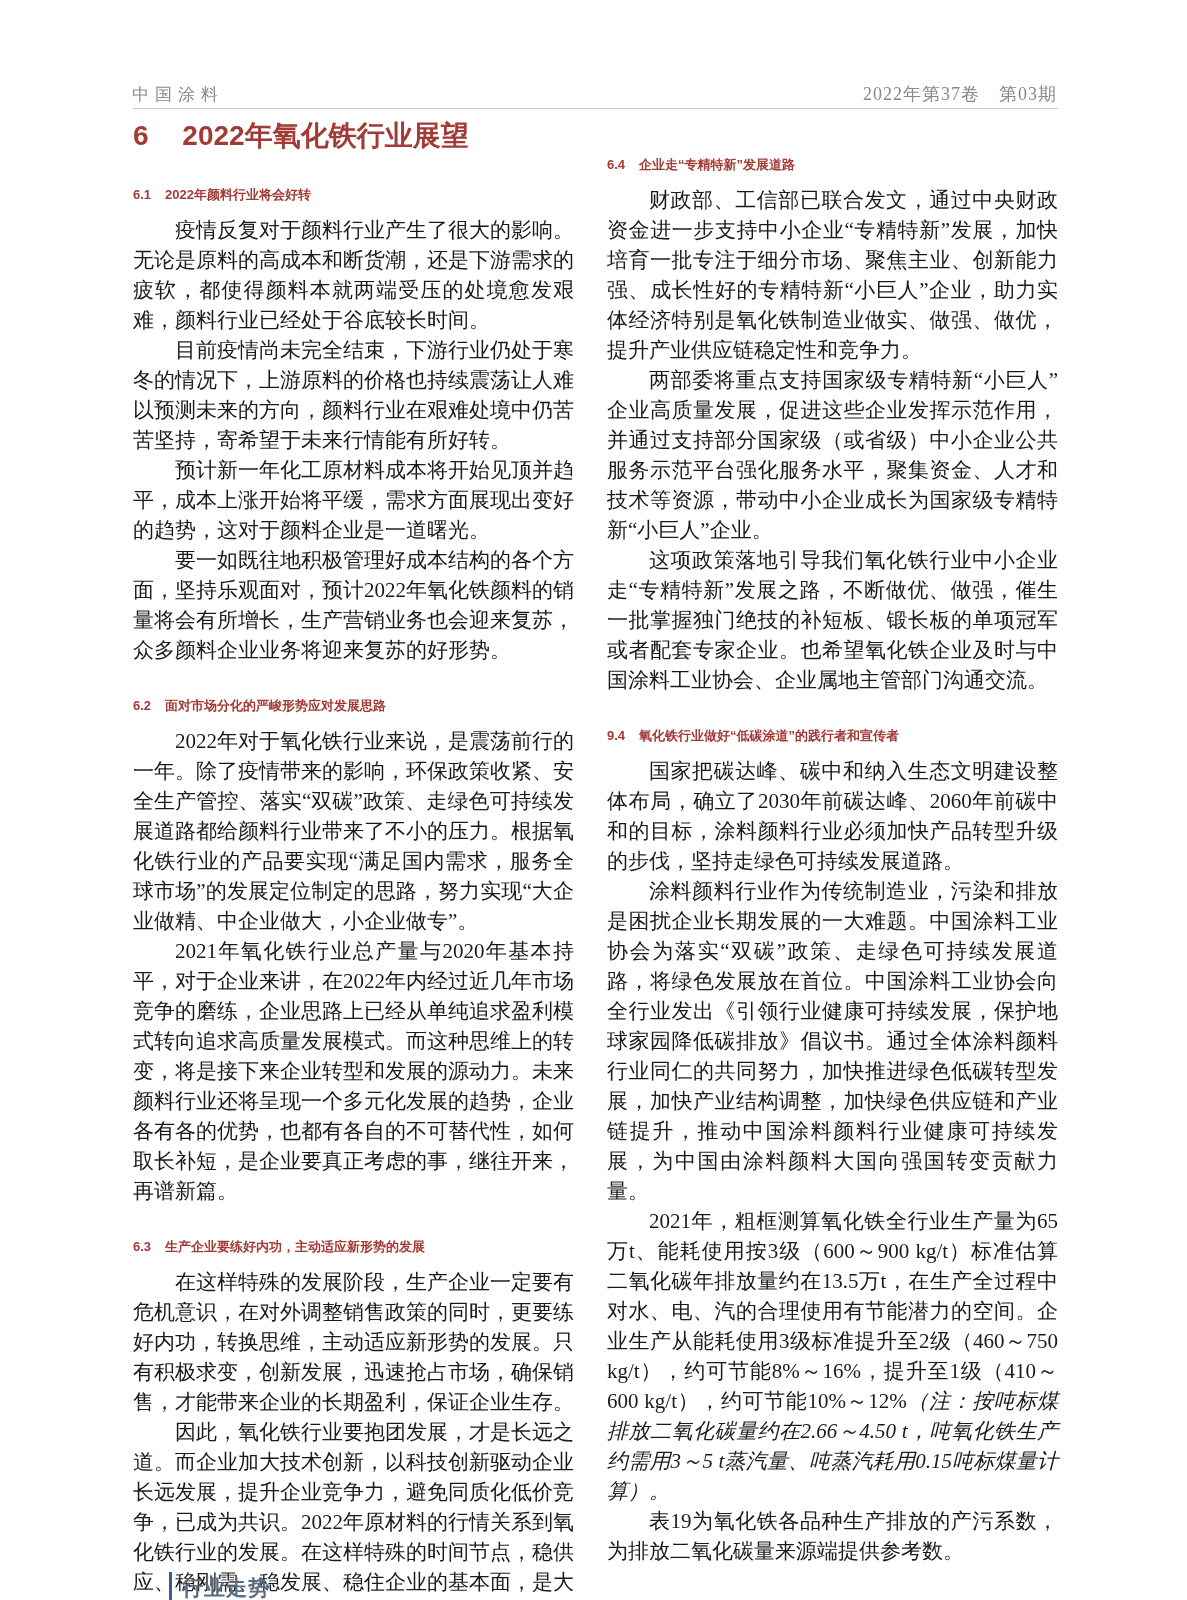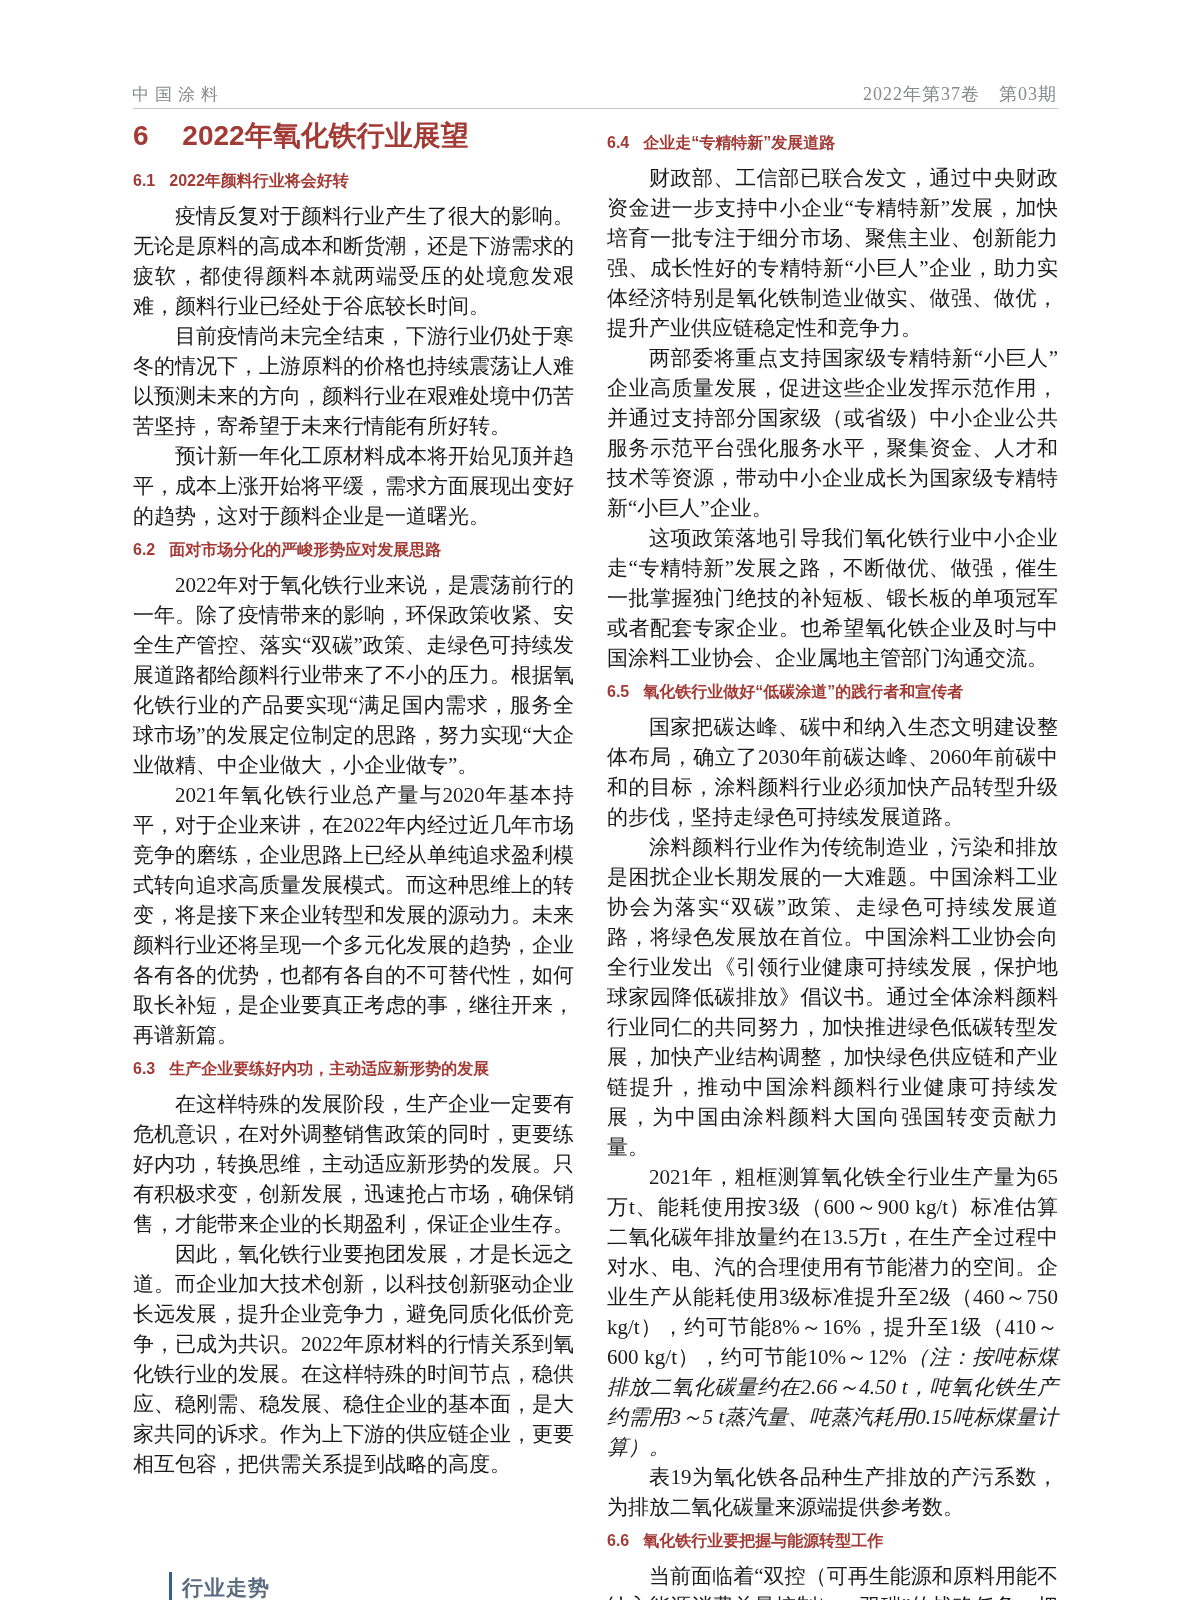--- a/index.html
+++ b/index.html
@@ -20,22 +20,22 @@
   .col{font-size:21px;line-height:30px;text-align:justify;}
   .col-left{width:441px;}
   .col-right{width:451px;padding-top:8px;}
   h1.main-title{
     margin:2px 0 12px;font-family:"Liberation Sans","DejaVu Sans",sans-serif;
     font-weight:bold;font-size:28px;line-height:36px;color:var(--heading-red,#a23b35);
     text-align:left;
   }
   h1.main-title .t-num{margin-right:26px;}
   h2.sec{
-    margin:4px 0 5px;font-family:"Liberation Sans","DejaVu Sans",sans-serif;
-    font-weight:bold;font-size:16px;line-height:30px;color:var(--heading-red,#a23b35);
+    margin:26px 0 5px;font-family:"Liberation Sans","DejaVu Sans",sans-serif;
+    font-weight:bold;font-size:13px;line-height:30px;color:var(--heading-red,#a23b35);
     text-align:left;
   }
   h2.sec .h-num{margin-right:14px;}
   p.para{margin:0;text-indent:2em;}
   .kai{font-style:italic;}
   .ftr{position:absolute;left:133px;top:1572px;display:flex;height:54px;}
   .ftr .pno{
     align-self:flex-end;font-size:27px;line-height:32px;
     color:var(--footer-blue,#38669b);margin-right:9px;
   }
@@ -61,33 +61,34 @@
   <div class="content">
     <section class="col col-left">
       <h1 class="main-title">
         <span class="t-num">6</span>
         <span class="t-text">2022年氧化铁行业展望</span>
       </h1>
     <h2 class="sec"><span class="h-num">6.1</span><span class="h-text">2022年颜料行业将会好转</span></h2>
         <p class="para"><span>疫情反复对于颜料行业产生了很大的影响。无论是原料的高成本和断货潮，还是下游需求的疲软，都使得颜料本就两端受压的处境愈发艰难，颜料行业已经处于谷底较长时间。</span></p>
         <p class="para"><span>目前疫情尚未完全结束，下游行业仍处于寒冬的情况下，上游原料的价格也持续震荡让人难以预测未来的方向，颜料行业在艰难处境中仍苦苦坚持，寄希望于未来行情能有所好转。</span></p>
         <p class="para"><span>预计新一年化工原材料成本将开始见顶并趋平，成本上涨开始将平缓，需求方面展现出变好的趋势，这对于颜料企业是一道曙光。</span></p>
+        <p class="para"><span>要一如既往地积极管理好成本结构的各个方面，坚持乐观面对，预计2022年氧化铁颜料的销量将会有所增长，生产营销业务也会迎来复苏，众多颜料企业业务将迎来复苏的好形势。</span></p>
         <h2 class="sec"><span class="h-num">6.2</span><span class="h-text">面对市场分化的严峻形势应对发展思路</span></h2>
         <p class="para"><span>2022年对于氧化铁行业来说，是震荡前行的一年。除了疫情带来的影响，环保政策收紧、安全生产管控、落实“双碳”政策、走绿色可持续发展道路都给颜料行业带来了不小的压力。根据氧化铁行业的产品要实现“满足国内需求，服务全球市场”的发展定位制定的思路，努力实现“大企业做精、中企业做大，小企业做专”。</span></p>
         <p class="para"><span>2021年氧化铁行业总产量与2020年基本持平，对于企业来讲，在2022年内经过近几年市场竞争的磨练，企业思路上已经从单纯追求盈利模式转向追求高质量发展模式。而这种思维上的转变，将是接下来企业转型和发展的源动力。未来颜料行业还将呈现一个多元化发展的趋势，企业各有各的优势，也都有各自的不可替代性，如何取长补短，是企业要真正考虑的事，继往开来，再谱新篇。</span></p>
         <h2 class="sec"><span class="h-num">6.3</span><span class="h-text">生产企业要练好内功，主动适应新形势的发展</span></h2>
         <p class="para"><span>在这样特殊的发展阶段，生产企业一定要有危机意识，在对外调整销售政策的同时，更要练好内功，转换思维，主动适应新形势的发展。只有积极求变，创新发展，迅速抢占市场，确保销售，才能带来企业的长期盈利，保证企业生存。</span></p>
         <p class="para"><span>因此，氧化铁行业要抱团发展，才是长远之道。而企业加大技术创新，以科技创新驱动企业长远发展，提升企业竞争力，避免同质化低价竞争，已成为共识。2022年原材料的行情关系到氧化铁行业的发展。在这样特殊的时间节点，稳供应、稳刚需、稳发展、稳住企业的基本面，是大家共同的诉求。作为上下游的供应链企业，更要相互包容，把供需关系提到战略的高度。</span></p>
       </section>
     <section class="col col-right">
         <h2 class="sec"><span class="h-num">6.4</span><span class="h-text">企业走“专精特新”发展道路</span></h2>
         <p class="para"><span>财政部、工信部已联合发文，通过中央财政资金进一步支持中小企业“专精特新”发展，加快培育一批专注于细分市场、聚焦主业、创新能力强、成长性好的专精特新“小巨人”企业，助力实体经济特别是氧化铁制造业做实、做强、做优，提升产业供应链稳定性和竞争力。</span></p>
         <p class="para"><span>两部委将重点支持国家级专精特新“小巨人”企业高质量发展，促进这些企业发挥示范作用，并通过支持部分国家级（或省级）中小企业公共服务示范平台强化服务水平，聚集资金、人才和技术等资源，带动中小企业成长为国家级专精特新“小巨人”企业。</span></p>
         <p class="para"><span>这项政策落地引导我们氧化铁行业中小企业走“专精特新”发展之路，不断做优、做强，催生一批掌握独门绝技的补短板、锻长板的单项冠军或者配套专家企业。也希望氧化铁企业及时与中国涂料工业协会、企业属地主管部门沟通交流。</span></p>
-        <h2 class="sec"><span class="h-num">6.5</span><span class="h-text">氧化铁行业做好“低碳涂道”的践行者和宣传者</span></h2>
+        <h2 class="sec"><span class="h-num">9.4</span><span class="h-text">氧化铁行业做好“低碳涂道”的践行者和宣传者</span></h2>
         <p class="para"><span>国家把碳达峰、碳中和纳入生态文明建设整体布局，确立了2030年前碳达峰、2060年前碳中和的目标，涂料颜料行业必须加快产品转型升级的步伐，坚持走绿色可持续发展道路。</span></p>
         <p class="para"><span>涂料颜料行业作为传统制造业，污染和排放是困扰企业长期发展的一大难题。中国涂料工业协会为落实“双碳”政策、走绿色可持续发展道路，将绿色发展放在首位。中国涂料工业协会向全行业发出《引领行业健康可持续发展，保护地球家园降低碳排放》倡议书。通过全体涂料颜料行业同仁的共同努力，加快推进绿色低碳转型发展，加快产业结构调整，加快绿色供应链和产业链提升，推动中国涂料颜料行业健康可持续发展，为中国由涂料颜料大国向强国转变贡献力量。</span></p>
         <p class="para"><span>2021年，粗框测算氧化铁全行业生产量为65万t、能耗使用按3级（600～900 kg/t）标准估算二氧化碳年排放量约在13.5万t，在生产全过程中对水、电、汽的合理使用有节能潜力的空间。企业生产从能耗使用3级标准提升至2级（460～750 kg/t），约可节能8%～16%，提升至1级（410～600 kg/t），约可节能10%～12%</span><span class="kai">（注：按吨标煤排放二氧化碳量约在2.66～4.50 t，吨氧化铁生产约需用3～5 t蒸汽量、吨蒸汽耗用0.15吨标煤量计算）。</span></p>
         <p class="para"><span>表19为氧化铁各品种生产排放的产污系数，为排放二氧化碳量来源端提供参考数。</span></p>
         <h2 class="sec"><span class="h-num">6.6</span><span class="h-text">氧化铁行业要把握与能源转型工作</span></h2>
         <p class="para"><span>当前面临着“双控（可再生能源和原料用能不纳入能源消费总量控制）、双碳”的战略任务，把握与能源转型相关的创新最重要。氧化铁产业既具有资源型</span></p>
       </section>
   </div>
 
   <div class="ftr">

